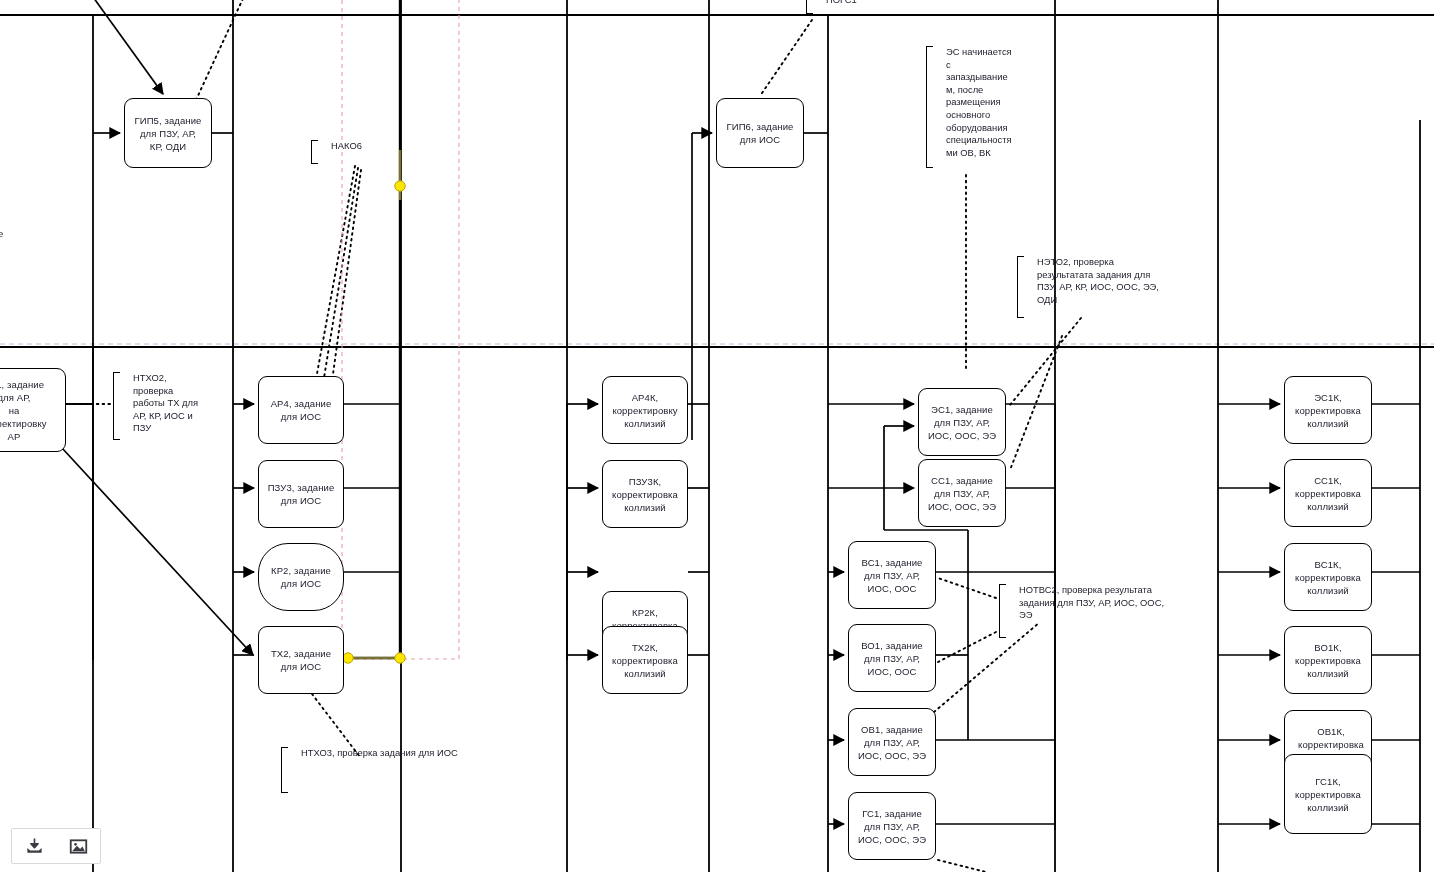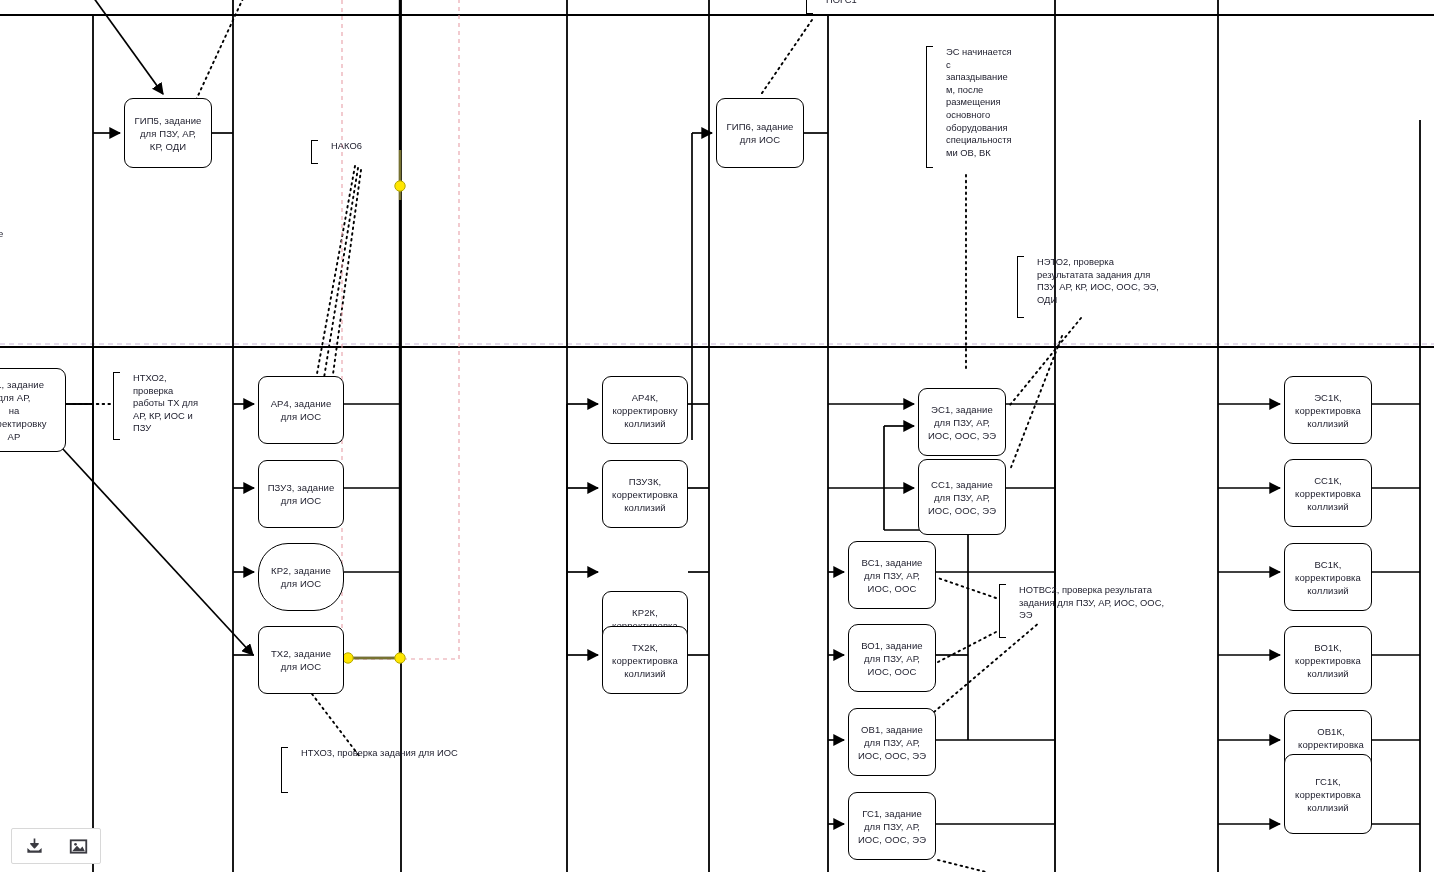--- a/index.html
+++ b/index.html
@@ -264,27 +264,27 @@
 коллизий</div>
       <div class="task" style="left: 602px; top: 543px; width: 86px; height: 68px; margin-top: 48px;">КР2К,
 корректировка
 коллизий</div>
       <div class="task" style="left: 602px; top: 626px; width: 86px; height: 68px;">ТХ2К,
 корректировка
 коллизий</div>
       <div class="task" style="left: 918px; top: 388px; width: 88px; height: 68px;">ЭС1, задание
 для ПЗУ, АР,
 ИОС, ООС, ЭЭ</div>
-      <div class="task" style="left: 918px; top: 459px; width: 88px; height: 76px;">СС1, задание
+      <div class="task" style="left: 918px; top: 459px; width: 88px; height: 68px;">СС1, задание
 для ПЗУ, АР,
 ИОС, ООС, ЭЭ</div>
       <div class="task" style="left: 848px; top: 541px; width: 88px; height: 68px;">ВС1, задание
 для ПЗУ, АР,
 ИОС, ООС</div>
-      <div class="task" style="left: 848px; top: 624px; width: 88px; height: 68px; border-radius: 10px;">ВО1, задание
+      <div class="task" style="left: 848px; top: 624px; width: 88px; height: 68px;">ВО1, задание
 для ПЗУ, АР,
 ИОС, ООС</div>
       <div class="task" style="left: 848px; top: 708px; width: 88px; height: 68px;">ОВ1, задание
 для ПЗУ, АР,
 ИОС, ООС, ЭЭ</div>
       <div class="task" style="left: 848px; top: 792px; width: 88px; height: 68px;">ГС1, задание
 для ПЗУ, АР,
 ИОС, ООС, ЭЭ</div>
       <div class="task" style="left: 1284px; top: 376px; width: 88px; height: 68px;">ЭС1К,
 корректировка

